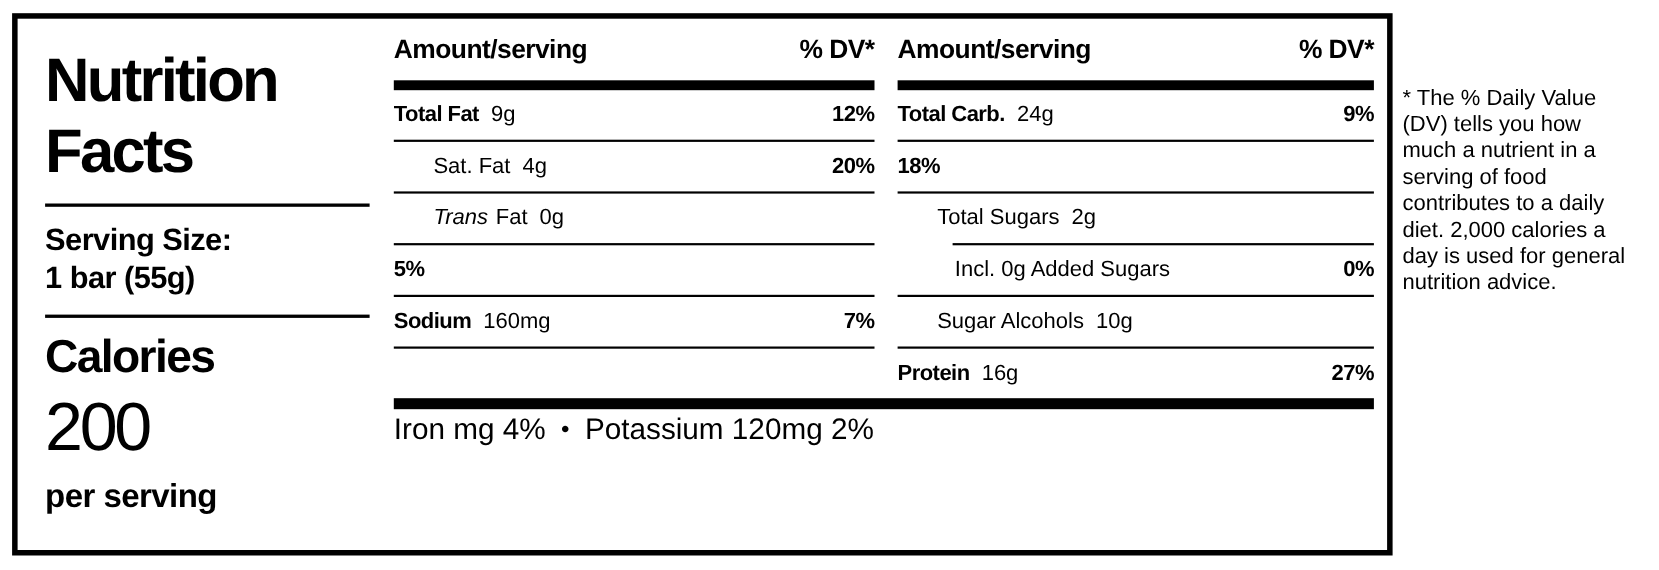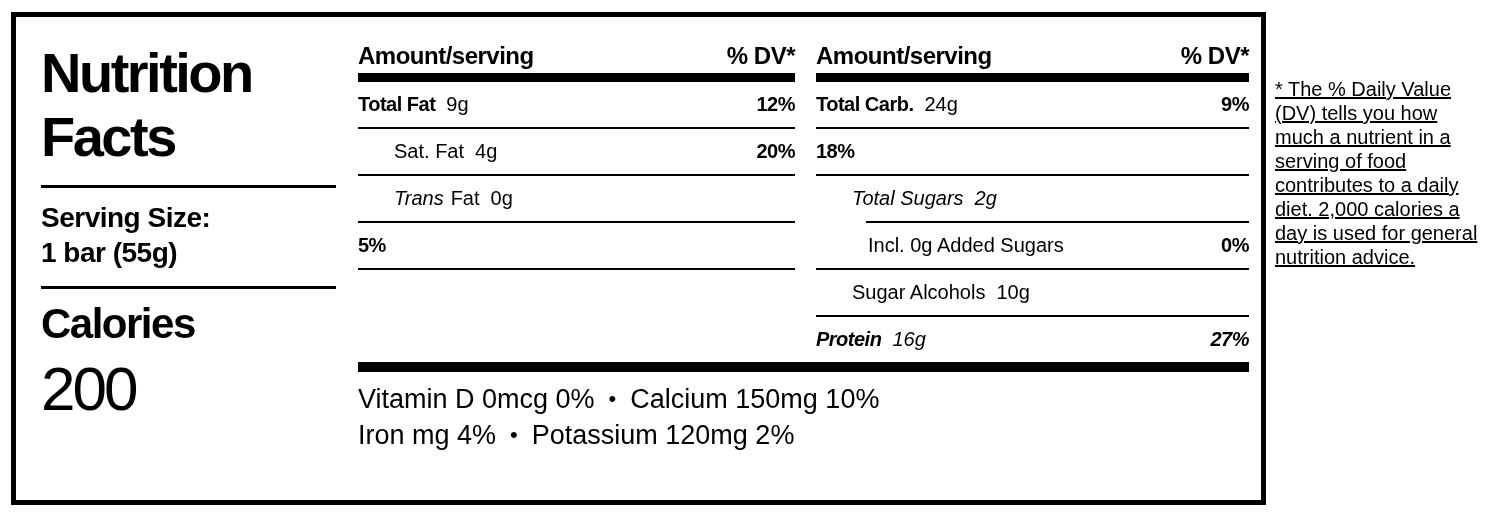--- a/index.html
+++ b/index.html
@@ -62,37 +62,37 @@
   
   .mid { width: 891px; flex: none; margin-left: 22px; }
   .tables { display: flex; align-items: flex-start; }
   .ncol { width: 437px; flex: none; }
   .ncol.second { width: 433px; margin-left: 21px; }
   .thead {
     display: flex;
     justify-content: space-between;
     align-items: flex-end;
     height: 36px;
-    padding-bottom: 3px;
+    padding-bottom: 13px;
     box-sizing: border-box;
     font-weight: bold;
     font-size: 24px;
     letter-spacing: -0.5px;
   }
   .thead-bar { height: 9px; background: #000; }
   .nrow {
     display: flex;
     justify-content: space-between;
     align-items: center;
     height: 47px;
     box-sizing: border-box;
     border-bottom: 2px solid #000;
     font-size: 20px;
   }
-  .nrow.nb { border-bottom: none; height: 45px; font-style: italic; }
+  .nrow.nb { border-bottom: none; height: 45px; }
   .sep-inset { height: 2px; background: #000; margin-left: 50px; }
   .nm { white-space: nowrap; }
   .nm.bold { font-weight: bold; letter-spacing: -0.5px; }
   .ind1 { padding-left: 36px; }
   .ind2 { padding-left: 52px; }
   .amt { margin-left: 11px; font-weight: normal; letter-spacing: 0; }
   .it { font-style: italic; margin-right: 7px; }
   .dv { font-weight: bold; letter-spacing: -0.5px; }
   .bottom-bar { height: 10px; background: #000; margin-top: 0px; }
   .micro {
@@ -102,21 +102,20 @@
   }
   .micro .bullet { display: inline-block; margin: 0 14px; font-size: 22px; vertical-align: 2px; }
   
   .footnote {
     width: 205px;
     flex: none;
     margin-left: 26px;
     margin-top: 40px;
     font-size: 20px;
     line-height: 24px;
-    text-decoration: underline;
   }
 </style>
 </head>
 <body>
 
 <div class="frame">
 
   <div class="left-panel">
     <div class="nf-title">
       <div>Nutrition</div>
@@ -124,20 +123,21 @@
     </div>
     <div class="panel-rule"></div>
     <div class="serving">
       <div>Serving Size:</div>
       <div>1 bar (55g)</div>
     </div>
     <div class="panel-rule"></div>
     <div>
       <div class="cal-label">Calories</div>
       <div class="cal-value">200</div>
+      <div class="cal-unit">per serving</div>
     </div>
   </div>
 
   <div class="mid">
     <div class="tables">
 
       <div class="ncol">
         <div class="thead">
           <span>Amount/serving</span>
           <span>% DV*</span>
@@ -152,20 +152,24 @@
           <span class="nm ind1"><span>Sat. Fat</span><span class="amt">4g</span></span>
           <span class="dv">20%</span>
         </div>
         <div class="nrow">
           <span class="nm ind1"><span class="it">Trans</span><span>Fat</span><span class="amt">0g</span></span>
           <span class="dv"></span>
         </div>
         <div class="nrow">
           <span class="dv">5%</span>
         </div>
+        <div class="nrow">
+          <span class="nm bold"><span>Sodium</span><span class="amt">160mg</span></span>
+          <span class="dv">7%</span>
+        </div>
       </div>
 
       <div class="ncol second">
         <div class="thead">
           <span>Amount/serving</span>
           <span>% DV*</span>
         </div>
         <div class="thead-bar"></div>
 
         <div class="nrow">
@@ -190,23 +194,20 @@
         </div>
         <div class="nrow nb">
           <span class="nm bold"><span>Protein</span><span class="amt">16g</span></span>
           <span class="dv">27%</span>
         </div>
       </div>
     </div>
 
     <div class="bottom-bar"></div>
 
-    <div class="micro">
-      <span>Vitamin D 0mcg 0%</span><span class="bullet">•</span><span>Calcium 150mg 10%</span>
-    </div>
     <div class="micro" style="margin-top:0;">
       <span>Iron mg 4%</span><span class="bullet">•</span><span>Potassium 120mg 2%</span>
     </div>
   </div>
 
   <div class="footnote">* The % Daily Value (DV) tells you how much a nutrient in a serving of food contributes to a daily diet. 2,000 calories a day is used for general nutrition advice.</div>
 
 </div>
 
 </body></html>

